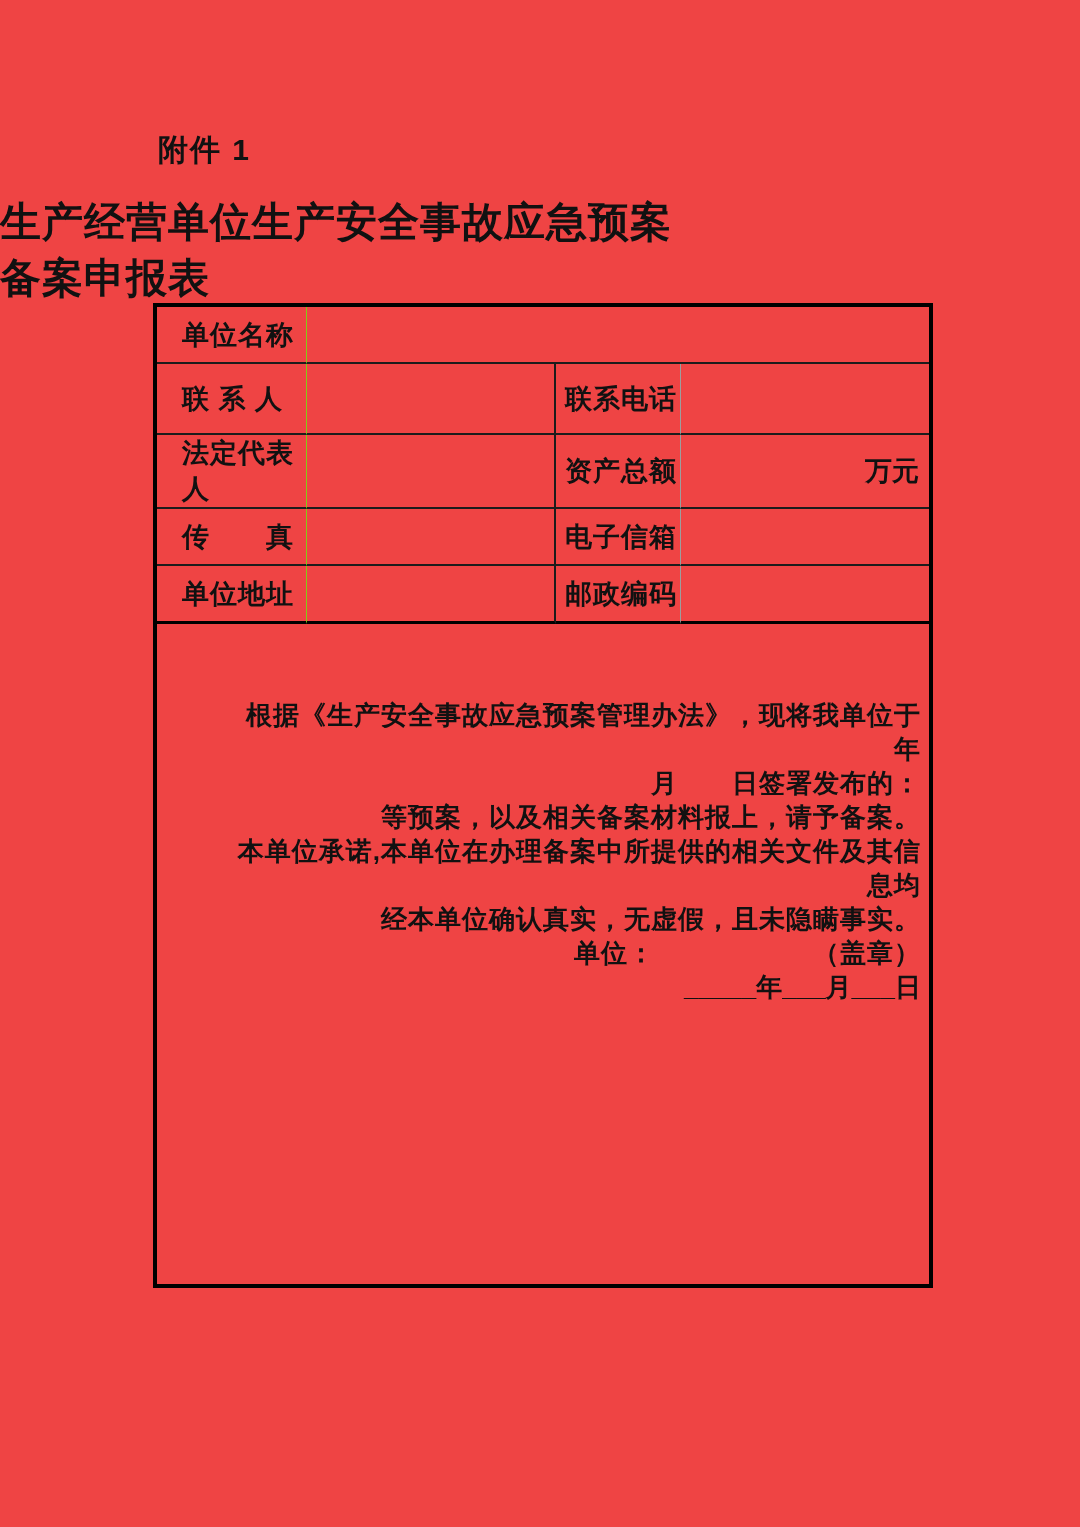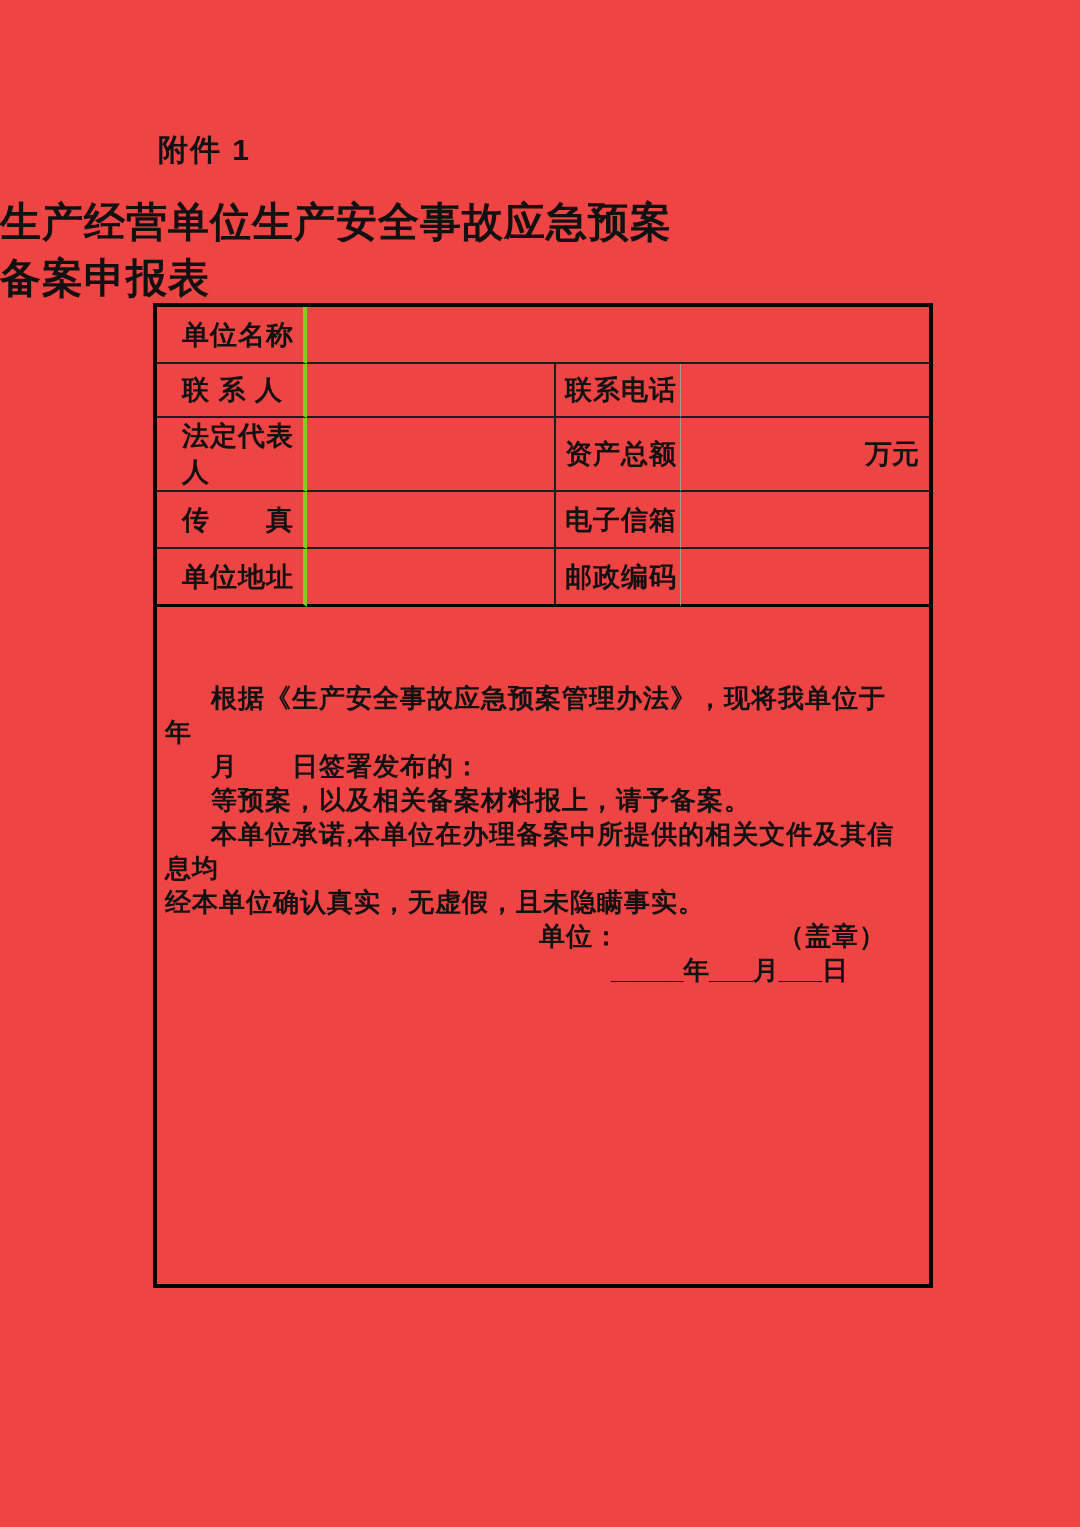--- a/index.html
+++ b/index.html
@@ -45,37 +45,37 @@
     border-spacing: 0;
     table-layout: fixed;
   }
   td {
     padding: 0;
     vertical-align: middle;
     font-size: 27px;
     color: #111;
   }
   
-  td.c1 { border-right: 4px solid #84cc16; }
+  td.c1 { border-right: 1px solid #84cc16; }
   td.c2 { border-right: 2px solid #1c1c1c; }
   td.c3 { border-right: 1px solid #9d9d9d; }
   
   tr.info-row td { border-bottom: 2px solid #1c1c1c; }
   tr.info-row.last td { border-bottom: 3px solid #000; margin-left: 14px; }
   td.label-cell { padding-left: 25px; letter-spacing: 1px; }
   td.label-cell2 { padding-left: 9px; letter-spacing: 1px; }
   td.unit-cell { text-align: right; padding-right: 10px; }
   td.big-cell { vertical-align: top; }
   .decl {
     padding: 74px 8px 0 8px;
     font-size: 26px;
     line-height: 34px;
     letter-spacing: 1px;
   }
-  .decl p { margin: 0; }
+  .decl p { margin: 0; text-align: right; }
   .indent { text-indent: 46px; }
   .p1 { margin-bottom: 19px; }
   .p2 { margin-bottom: 109px; }
   .p3 { margin-bottom: 19px; }
   .p4 { margin-bottom: 19px; }
   .p5 { margin-bottom: 60px; }
   .sig { padding-left: 374px; margin-bottom: 26px; }
   .sig .seal { margin-left: 158px; }
   .date-line { padding-left: 446px; letter-spacing: 0; }
 </style>
@@ -98,21 +98,21 @@
       <col style="width:125px">
       <col style="width:248px">
     </colgroup>
 
     <tbody>
         <tr class="info-row" style="height:57px">
       <td class="c1 label-cell">单位名称</td>
       <td colspan="3"></td>
     </tr>
 
-    <tr class="info-row" style="height:54px">
+    <tr class="info-row" style="height:71px">
       <td class="c1 label-cell">联 系 人</td>
       <td class="c2"></td>
       <td class="c3 label-cell2">联系电话</td>
       <td></td>
     </tr>
 
     <tr class="info-row" style="height:58px">
       <td class="c1 label-cell">法定代表人</td>
       <td class="c2"></td>
       <td class="c3 label-cell2">资产总额</td>

